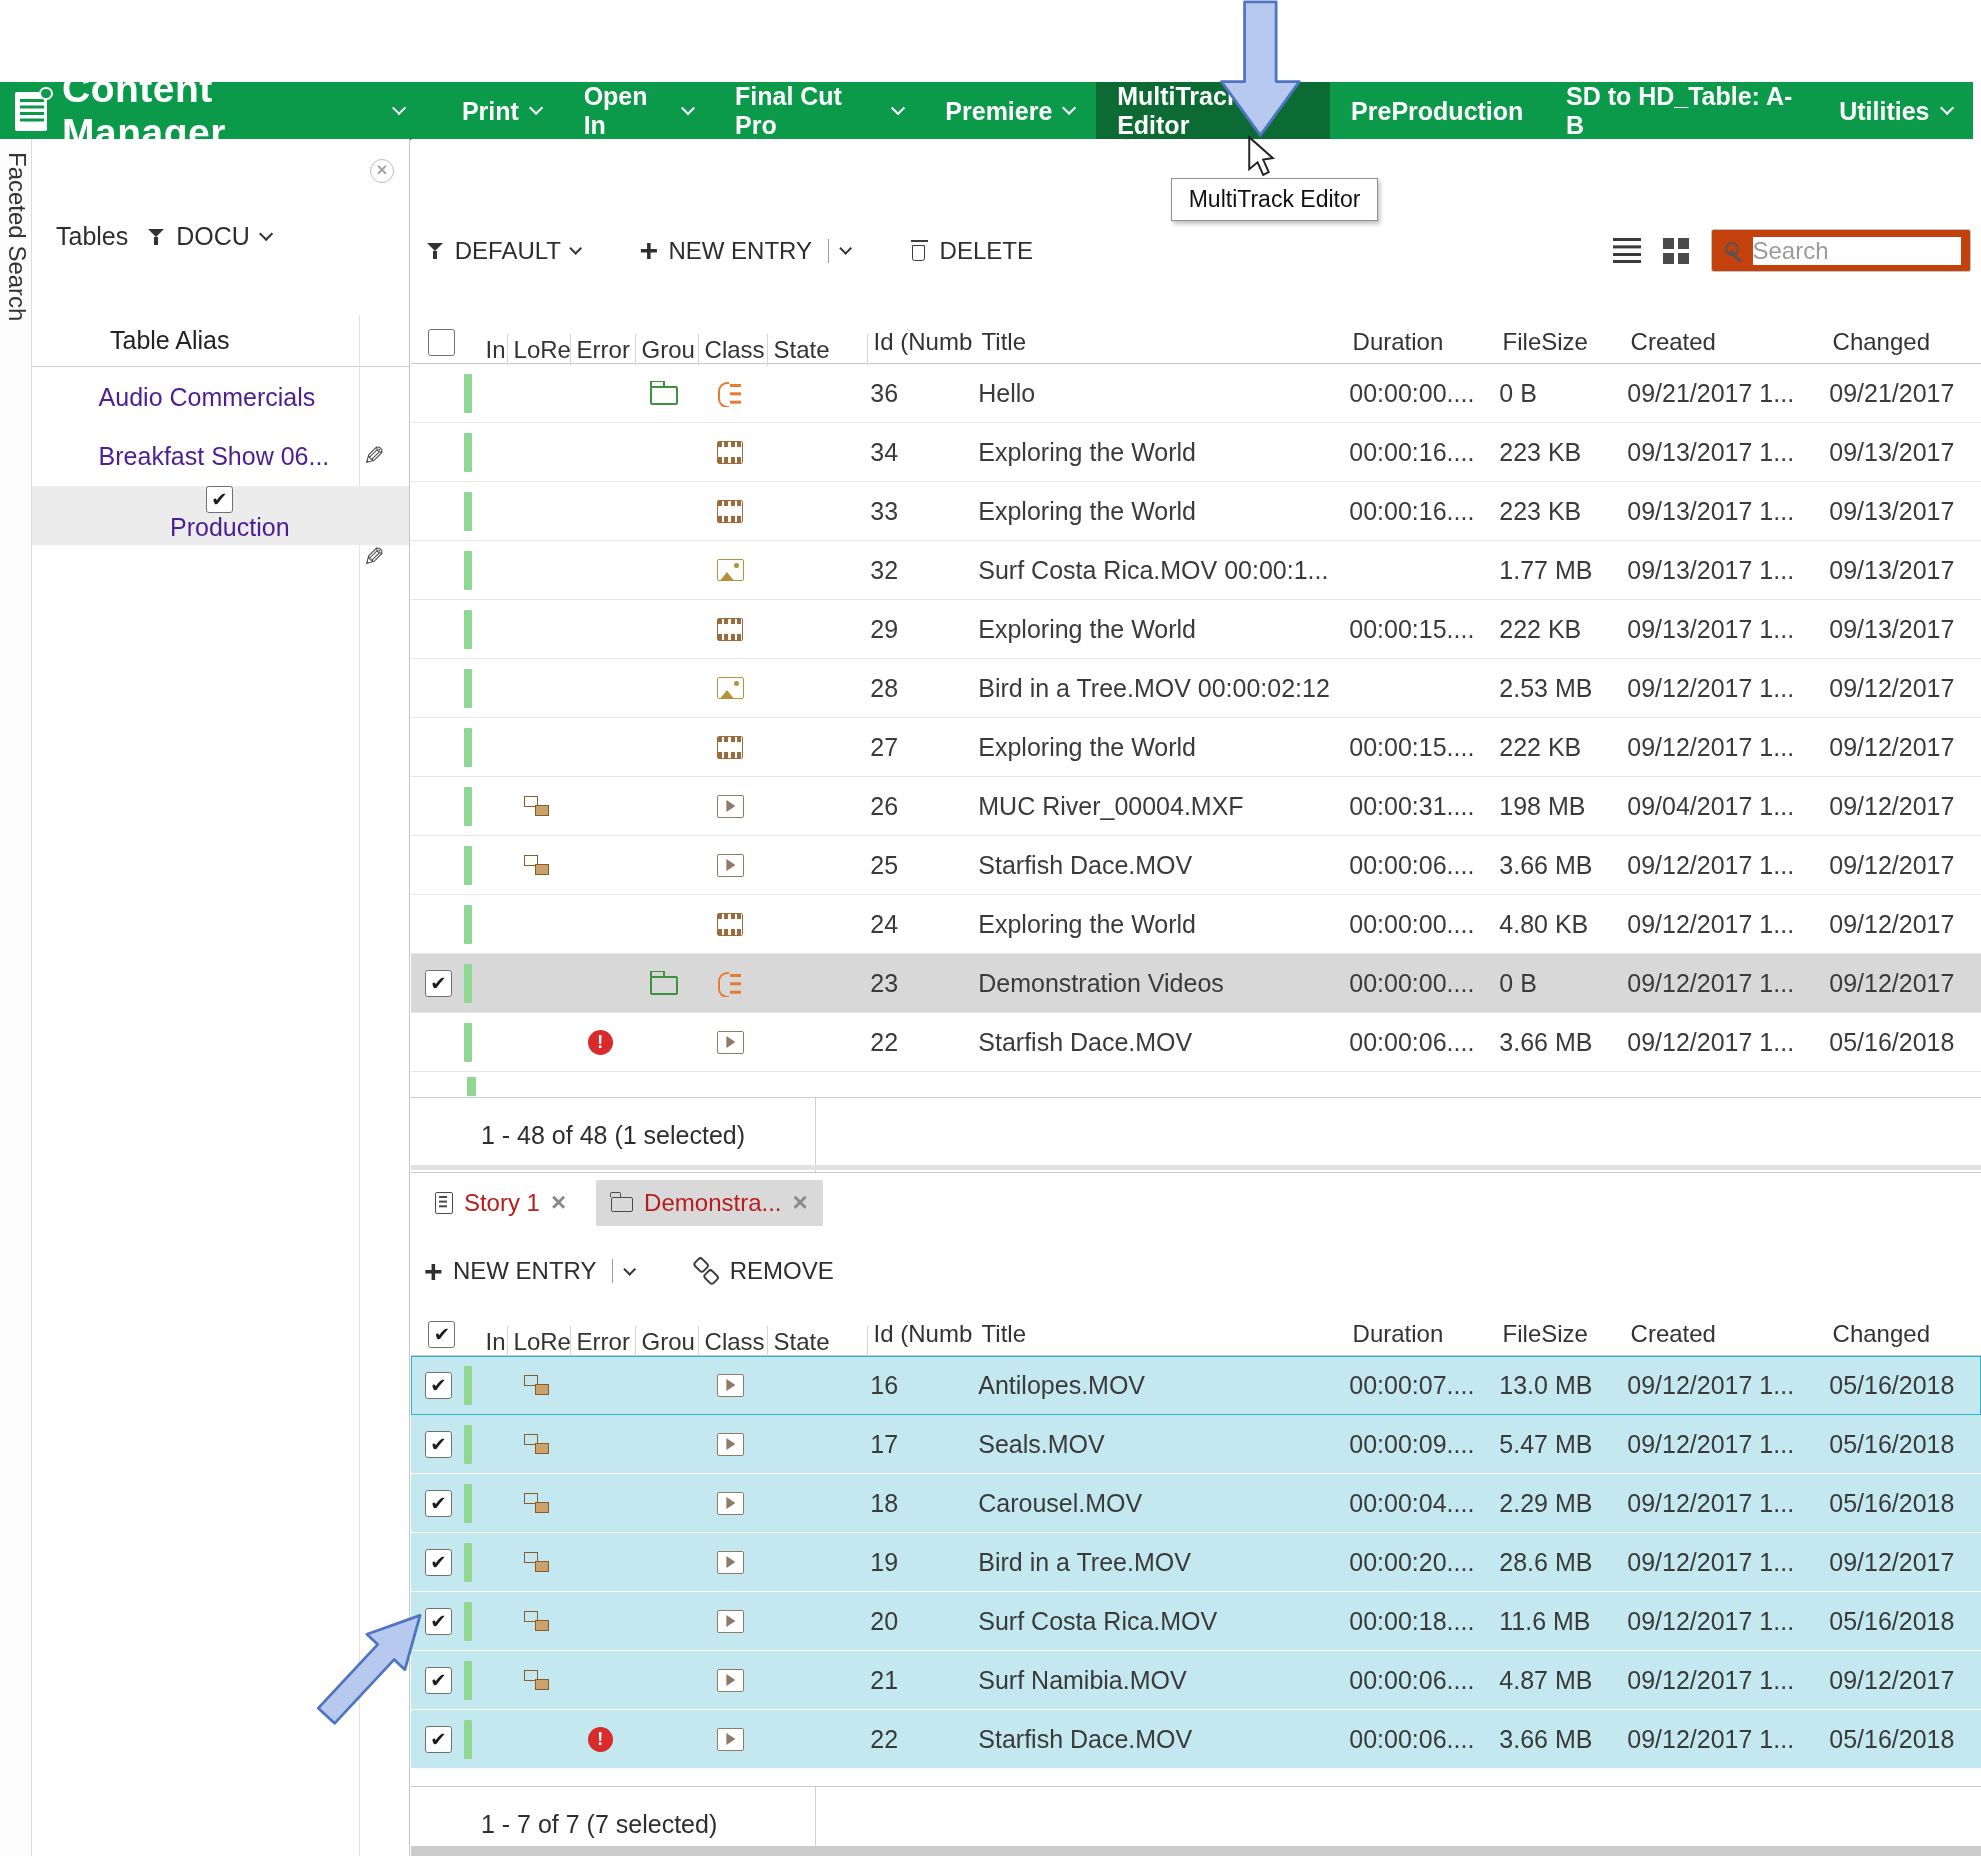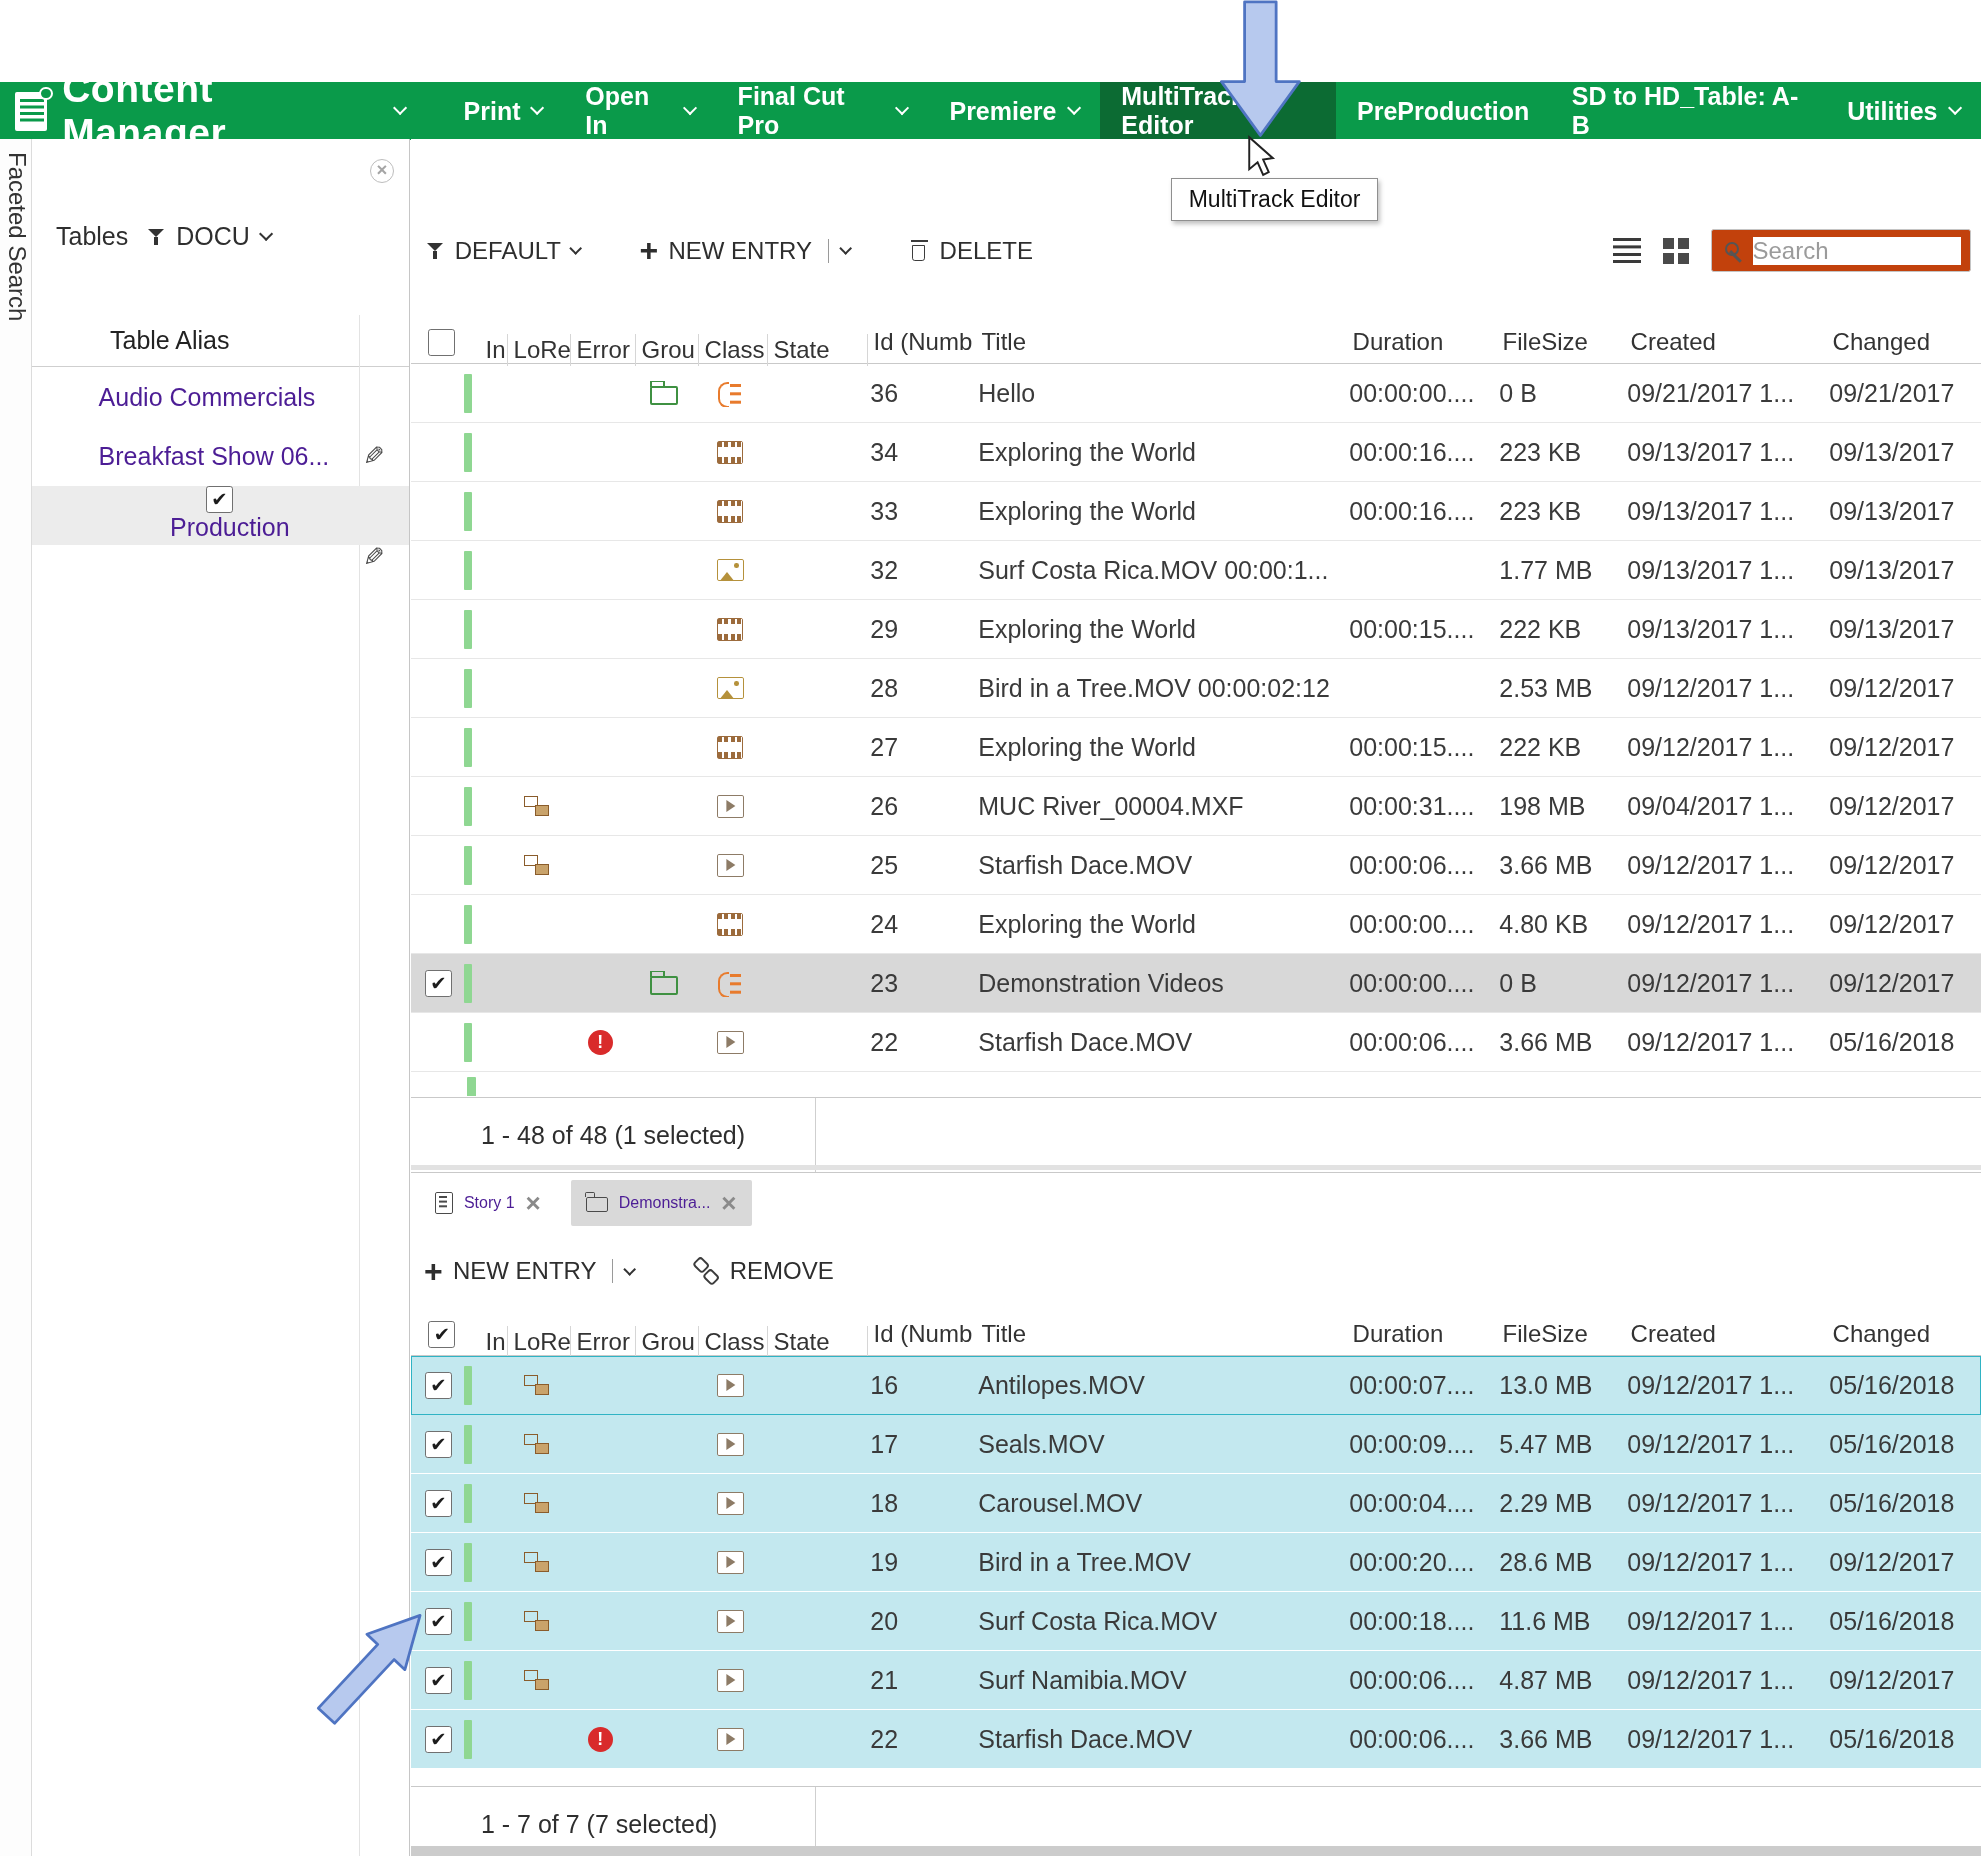--- a/index.html
+++ b/index.html
@@ -3,21 +3,21 @@
 <meta charset="utf-8">
 <style>
   * { margin:0; padding:0; box-sizing:border-box; }
   html,body { background:#fff; }
   #app{
     position:relative; width:1981px; height:1857px; overflow:hidden;
     font-family:"Liberation Sans", sans-serif; color:#3a3a3a; background:#fff;
     --cols: 43px 16.7px 28px 63px 65px 63px 69px 100px 108px 371px 150px 128px 202px minmax(0,1fr);
   }
   
-  .appbar{ position:absolute; top:82px; left:0; right:0; height:58px; background:#0a9a4a;
+  .appbar{ position:absolute; top:82px; left:0; right:8px; height:58px; background:#0a9a4a;
     display:flex; align-items:stretch; color:#fff; }
   .brand{ display:flex; align-items:center; gap:15px; padding:0 15px; }
   .brand-title{ font-size:39px; font-weight:bold; letter-spacing:0.5px; }
   .logo{ position:relative; width:33px; height:39px; background:#fff; border-radius:1.9px; }
   .logo::before{ content:""; position:absolute; top:7.4px; left:4.6px; width:24px; height:2.8px; background:#0a9a4a;
     box-shadow:0 6.5px 0 #0a9a4a, 0 13px 0 #0a9a4a, 0 19.5px 0 #0a9a4a; }
   .logo::after{ content:""; position:absolute; top:-4.6px; right:-5.6px; width:9.3px; height:9.3px;
     border:2.8px solid #fff; border-radius:50%; background:#0a9a4a; }
   .chev{ width:10.2px; height:10.2px; border-right:2.8px solid currentColor; border-bottom:2.8px solid currentColor;
     display:inline-block; transform:rotate(45deg); margin-top:-5.6px; }
@@ -143,21 +143,21 @@
     font-size:17.6px; display:flex; align-items:center; justify-content:center; }
   .i-error::before{ content:"!"; }
   
   .pg{ position:absolute; left:0; right:0; height:76px; border-top:0.9px solid #c9c9c9; border-bottom:0.9px solid #c9c9c9;
     display:flex; align-items:stretch; font-size:25px; color:#2e2e2e; background:#fff; }
   .pg-top{ top:958px; } .pg-bot{ top:1647px; }
   .pg-cell{ width:405px; padding-left:70px; border-right:0.9px solid #cfcfcf; display:flex; align-items:center; }
   .splitter{ position:absolute; top:1026px; left:0; right:0; height:4.6px; background:#e2e2e2; }
   
   .tabs{ position:absolute; top:1041px; left:9.3px; display:flex; gap:15px; height:46px; }
-  .tab{ display:flex; align-items:center; gap:11px; padding:0 15px; font-size:16px; color:#4c1d95; border-radius:1.9px; }
+  .tab{ display:flex; align-items:center; gap:11px; padding:0 15px; font-size:24px; color:#b91c1c; border-radius:1.9px; }
   .tab.f-active{ background:#d9d9d9; }
   .tab-x::before{ content:"×"; color:#8a8a8a; font-size:26px; font-weight:bold; line-height:1; }
   .i-story{ position:relative; width:17.6px; height:21.3px; border:1.9px solid #4a4a4a; border-radius:1.9px; }
   .i-story::before{ content:""; position:absolute; top:2.8px; left:2.8px; width:8.3px; height:2.3px; background:#4a4a4a;
     box-shadow:0 4.6px 0 #4a4a4a, 0 9.3px 0 #4a4a4a; }
   .tab .i-folder{ width:22px; height:15px; border-color:#4a4a4a; margin-top:3.7px; border-width:1.9px; }
   .tab .i-folder::before{ border-color:#4a4a4a; border-width:1.9px; width:8.3px; height:3.7px; top:-6.5px; left:-1.9px; }
   .bottom-strip{ position:absolute; left:0; right:0; bottom:0; height:11px; background:#cccccc; }
   
   .overlay{ position:absolute; inset:0; pointer-events:none; z-index:60; }

